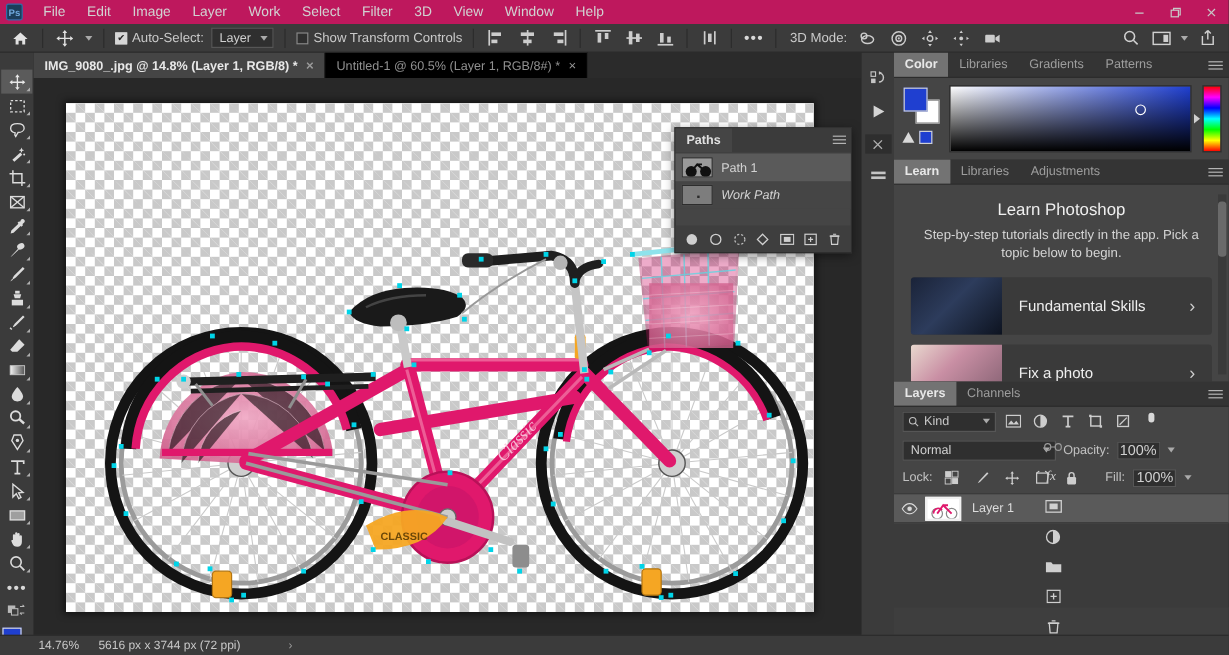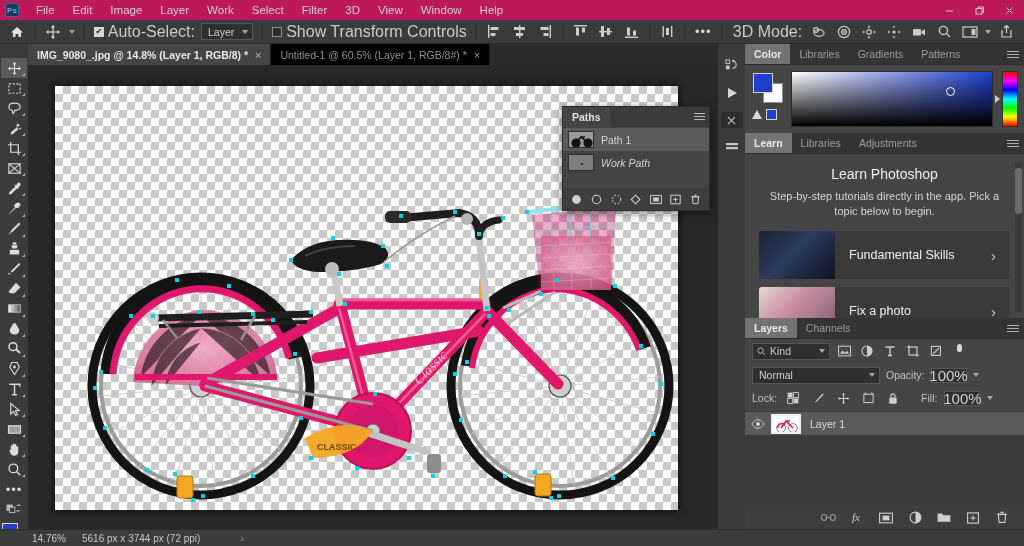--- a/index.html
+++ b/index.html
@@ -39,21 +39,21 @@
   .optionsbar {
     position: absolute; left: 0; top: 20px; width: 1024px; height: 24px;
     background: #3b3b3b; border-bottom: 1px solid #2a2a2a;
     display: flex; align-items: center; gap: 0px;
   }
   .ob-ico {
     width: 26px; height: 22px; display: flex; align-items: center; justify-content: center;
     color: #cfcfcf;
   }
   .ob-sep { width: 1px; height: 16px; background: #2c2c2c; margin: 0 5px; }
-  .ob-label { font-size: 16px; color: #cacaca; white-space: nowrap; }
+  .ob-label { font-size: 11px; color: #cacaca; white-space: nowrap; }
   .ob-check {
     width: 10px; height: 10px; border: 1px solid #8a8a8a; background: #2f2f2f;
     display: inline-flex; align-items: center; justify-content: center;
     margin-right: 4px; font-size: 8px; color: #e0e0e0;
   }
   .ob-check.on { background: #d6d6d6; color: #262626; border-color: #d6d6d6; }
   .ob-group { display: flex; align-items: center; padding: 0 4px; }
   .ob-select {
     height: 17px; background: #2f2f2f; border: 1px solid #565656;
     display: flex; align-items: center; padding: 0 4px 0 6px;
@@ -213,38 +213,38 @@
              border: 1px solid #565656; display: flex; align-items: center; gap: 4px;
              padding: 0 4px; font-size: 10.5px; color: #c8c8c8;
              justify-content: space-between; }
   .lp-fico { width: 18px; height: 18px; display: flex; align-items: center;
              justify-content: center; color: #cdcdcd; }
   .lp-blend { height: 24px; display: flex; align-items: center; gap: 6px; padding: 0 7px; }
   .lp-mode { width: 128px; height: 17px; background: #2f2f2f; border: 1px solid #565656;
              display: flex; align-items: center; justify-content: space-between;
              padding: 0 4px 0 6px; font-size: 10.5px; color: #d0d0d0; }
   .lp-num { width: 36px; height: 15px; background: #2f2f2f; border: 1px solid #565656;
-            font-size: 15px; color: #d0d0d0; display: flex; align-items: center;
+            font-size: 12px; color: #d0d0d0; display: flex; align-items: center;
             justify-content: center; text-align: center; }
   .lp-lock { height: 22px; display: flex; align-items: center; gap: 7px; padding: 0 7px; }
   .lbl { font-size: 10.5px; color: #c2c2c2; }
   .lp-rows { margin-top: 2px; border-top: 1px solid #3a3a3a; }
   .layer-row { height: 24px; display: flex; align-items: center; gap: 0;
                border-bottom: 1px solid #3d3d3d; }
   .layer-row.sel { background: #5a5a5a; }
   .eye-cell { width: 26px; display: flex; align-items: center; justify-content: center; }
   .lr-thumb { width: 30px; height: 20px; border: 1px solid #2b2b2b; overflow: hidden;
               position: relative; background: #fff; }
   .lr-thumb.selected { border: 2px solid #f0f0f0; }
   .lr-name { flex: 1; padding-left: 9px; font-size: 10.5px; color: #dcdcdc; }
   .lr-name.italic { font-style: italic; color: #c6c6c6; }
   .lr-lock { padding-right: 10px; color: #c0c0c0; }
   .lp-footer { position: absolute; left: 0; bottom: 17px; width: 279px; height: 23px;
                background: #3e3e3e; display: flex; align-items: center;
-               justify-content: flex-end; gap: 13px; padding-right: 14px; }
+               justify-content: flex-end; gap: 13px; padding-right: 14px; flex-direction: column; }
   .lpf-btn { width: 16px; height: 16px; display: flex; align-items: center;
              justify-content: center; color: #c4c4c4; }
 
   
   .statusbar { position: absolute; left: 0; bottom: 0; width: 1024px; height: 17px;
                background: #3b3b3b; border-top: 1px solid #2c2c2c;
                display: flex; align-items: center; font-size: 10px; color: #c8c8c8; }
   .sb-zoom { width: 60px; padding-left: 32px; }
   .sb-dims { padding-left: 22px; }
   .sb-arrow { padding-left: 40px; color: #9a9a9a; }

